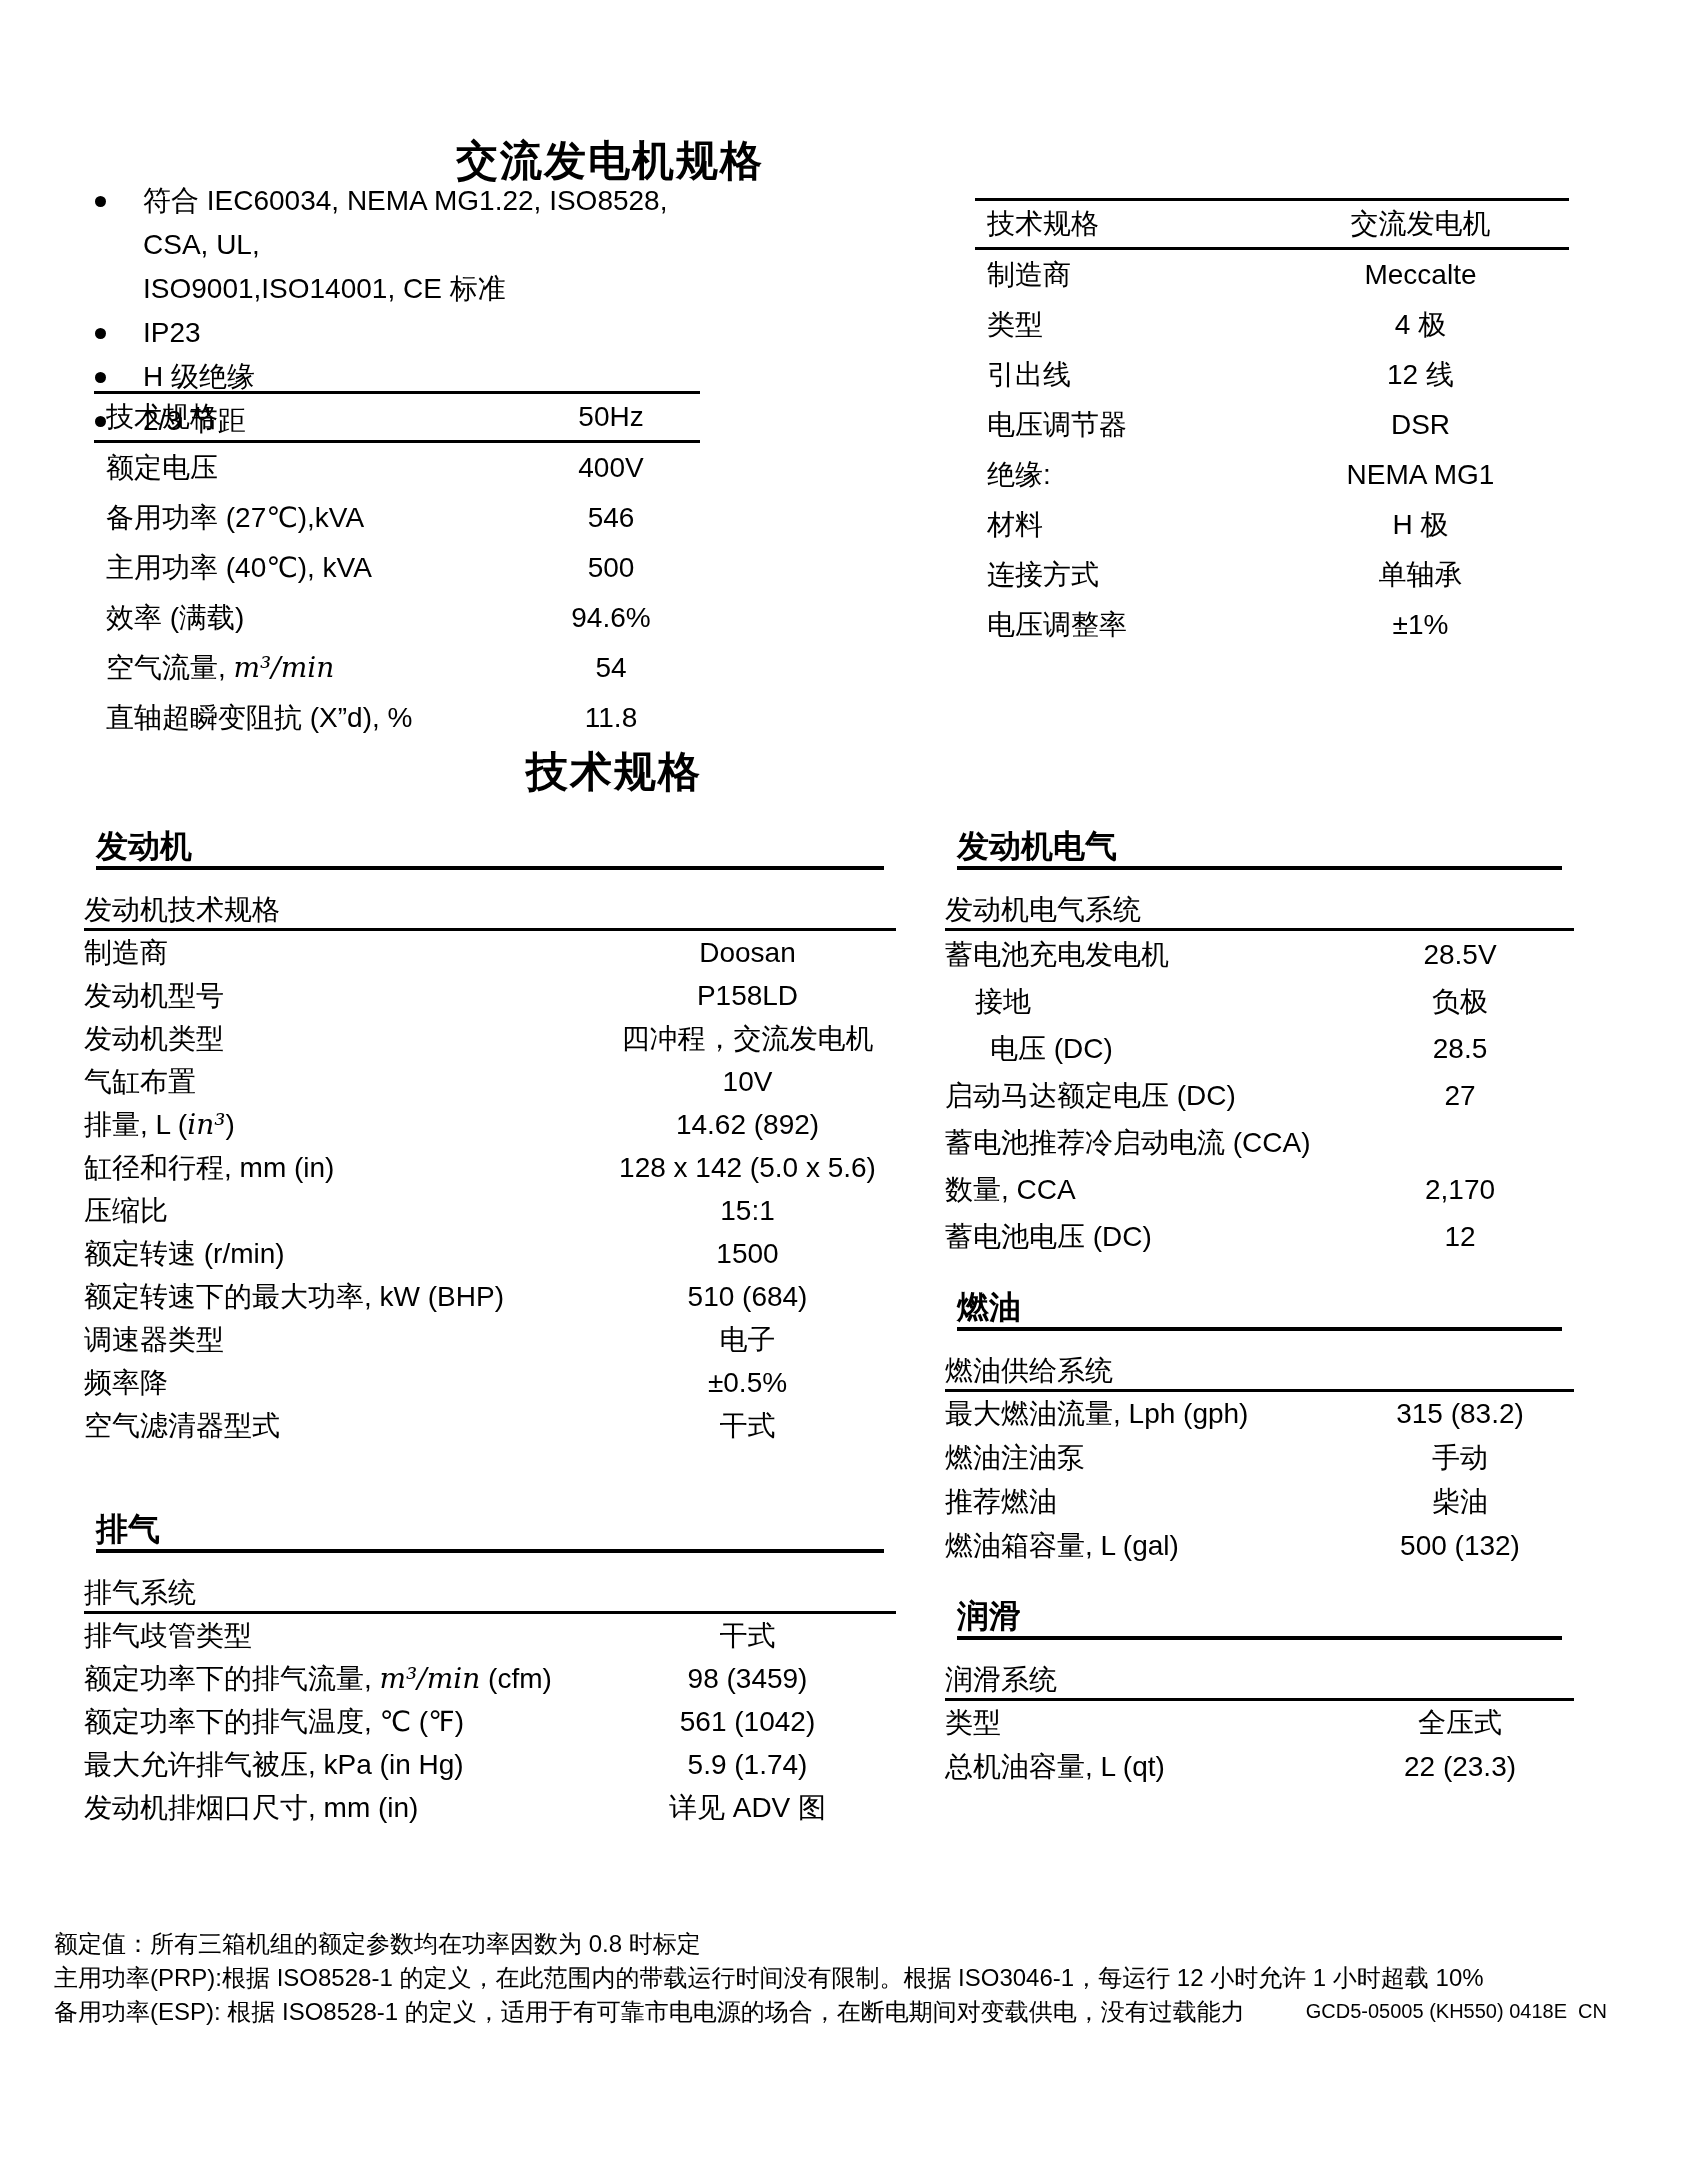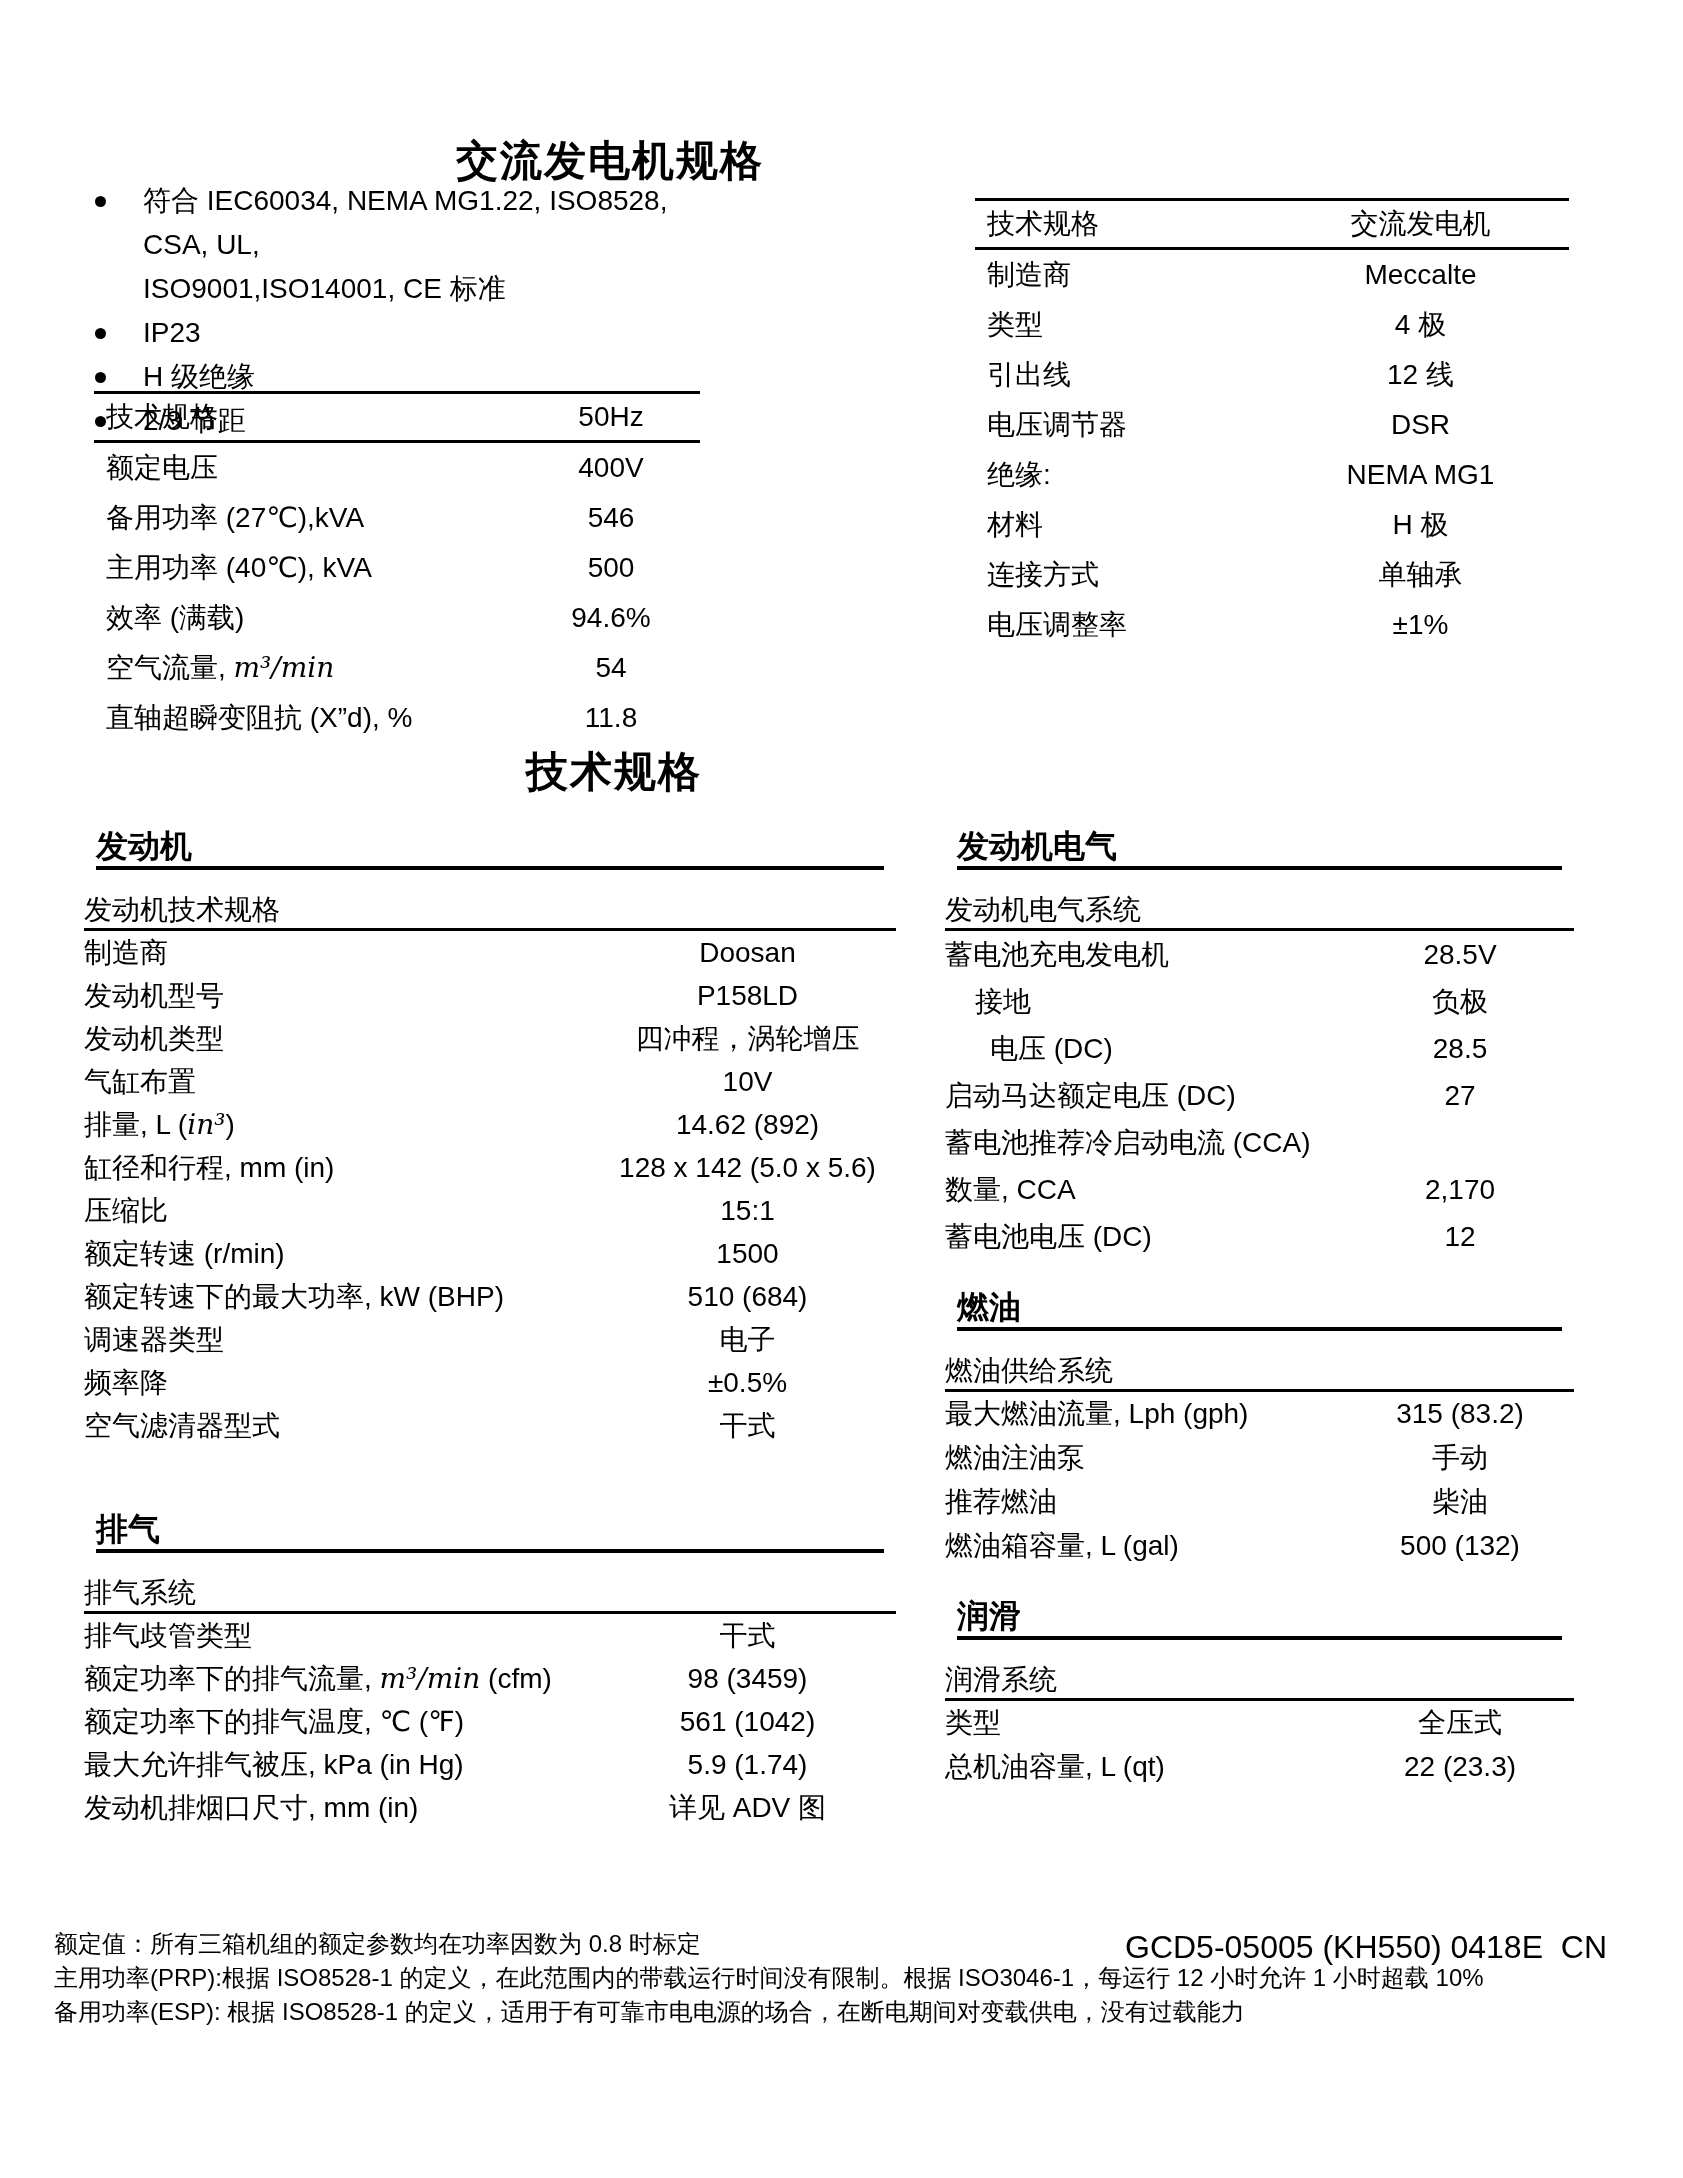--- a/index.html
+++ b/index.html
@@ -63,21 +63,21 @@
   .sec-electrical { top:814px; }
   .sec-fuel { top:1275px; }
   .sec-lube { top:1584px; }
   .ind1 { padding-left:30px; }
   .ind2 { padding-left:45px; }
 
   
   .footnotes { left:54px; top:1927px; width:1594px; font-size:24px; line-height:34px; }
   .footnote { white-space:nowrap; }
 
-  .doc-code { right:76px; top:1929px; font-size:32px; white-space:pre; }
+  .doc-code { right:76px; top:2000px; font-size:20px; white-space:pre; }
 </style>
 </head>
 <body>
 
 <div class="abs doc-title">交流发电机规格</div>
 
 <div class="abs bullets">
   <div class="bullet-item">
     <span class="bullet-dot"></span>
     <span class="bullet-line">符合 IEC60034, NEMA MG1.22, ISO8528, CSA, UL,</span>
@@ -175,21 +175,21 @@
   <div class="srow">
     <span class="lbl"><span>制造商</span></span>
     <span class="val">Doosan</span>
   </div>
   <div class="srow">
     <span class="lbl"><span>发动机型号</span></span>
     <span class="val">P158LD</span>
   </div>
   <div class="srow">
     <span class="lbl"><span>发动机类型</span></span>
-    <span class="val">四冲程，涡轮增压</span>
+    <span class="val">四冲程，交流发电机</span>
   </div>
   <div class="srow">
     <span class="lbl"><span>气缸布置</span></span>
     <span class="val">10V</span>
   </div>
   <div class="srow">
     <span class="lbl"><span>排量, L (</span><span class="math">in³</span><span>)</span></span>
     <span class="val">14.62 (892)</span>
   </div>
   <div class="srow">

